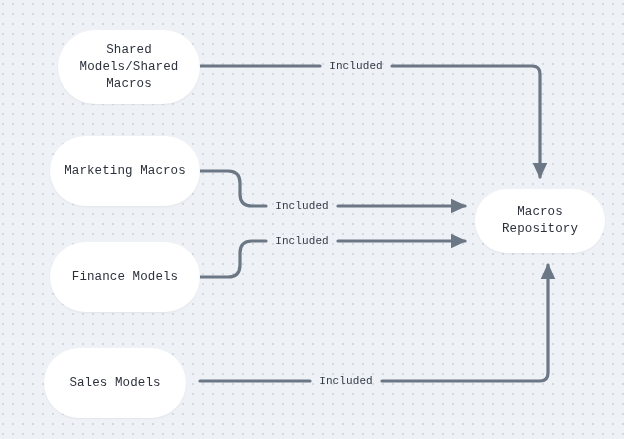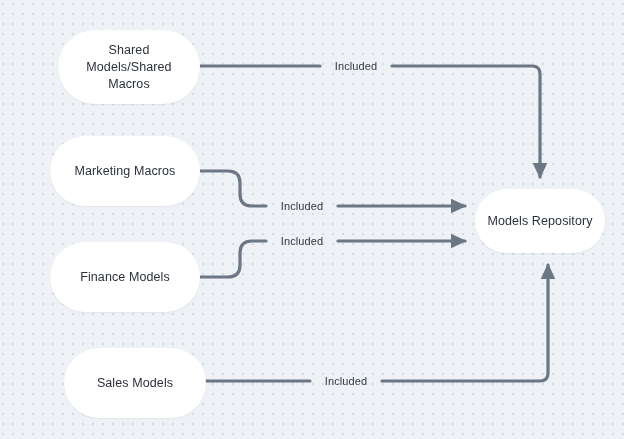--- a/index.html
+++ b/index.html
@@ -9,21 +9,21 @@
   }
   #canvas {
     position: relative;
     width: 624px;
     height: 439px;
     overflow: hidden;
     background-color: #eef1f5;
     background-image: radial-gradient(circle at 1px 1px, #d3d9e0 1.2px, transparent 1.3px);
     background-size: 10px 10px;
     background-position: 2px 3px;
-    font-family: Liberation Sans, sans-serif;
+    font-family: Liberation Mono, monospace;
   }
   #edge-layer {
     position: absolute;
     left: 0;
     top: 0;
     width: 624px;
     height: 439px;
   }
   .node {
     position: absolute;
@@ -95,26 +95,26 @@
   </div>
 
   <div class="node" style="left:50px; top:136px; width:150px; height:70px;">
     <div class="node-label">Marketing Macros</div>
   </div>
 
   <div class="node" style="left:50px; top:242px; width:150px; height:70px;justify-content:center;">
     <div class="node-label">Finance Models</div>
   </div>
 
-  <div class="node" style="left:64px; top:348px; width:142px; height:70px;">
+  <div class="node" style="left:44px; top:348px; width:142px; height:70px;">
     <div class="node-label">Sales Models</div>
   </div>
 
   <div class="node" style="left:475px; top:189px; width:130px; height:64px;">
-    <div class="node-label">Models Repository</div>
+    <div class="node-label">Macros Repository</div>
   </div>
 
   <div class="edge-label" style="left:356px; top:66px;">Included</div>
 
   <div class="edge-label" style="left:302px; top:206px;">Included</div>
 
   <div class="edge-label" style="left:302px; top:241px;">Included</div>
 
   <div class="edge-label" style="left:346px; top:381px;">Included</div>
 

